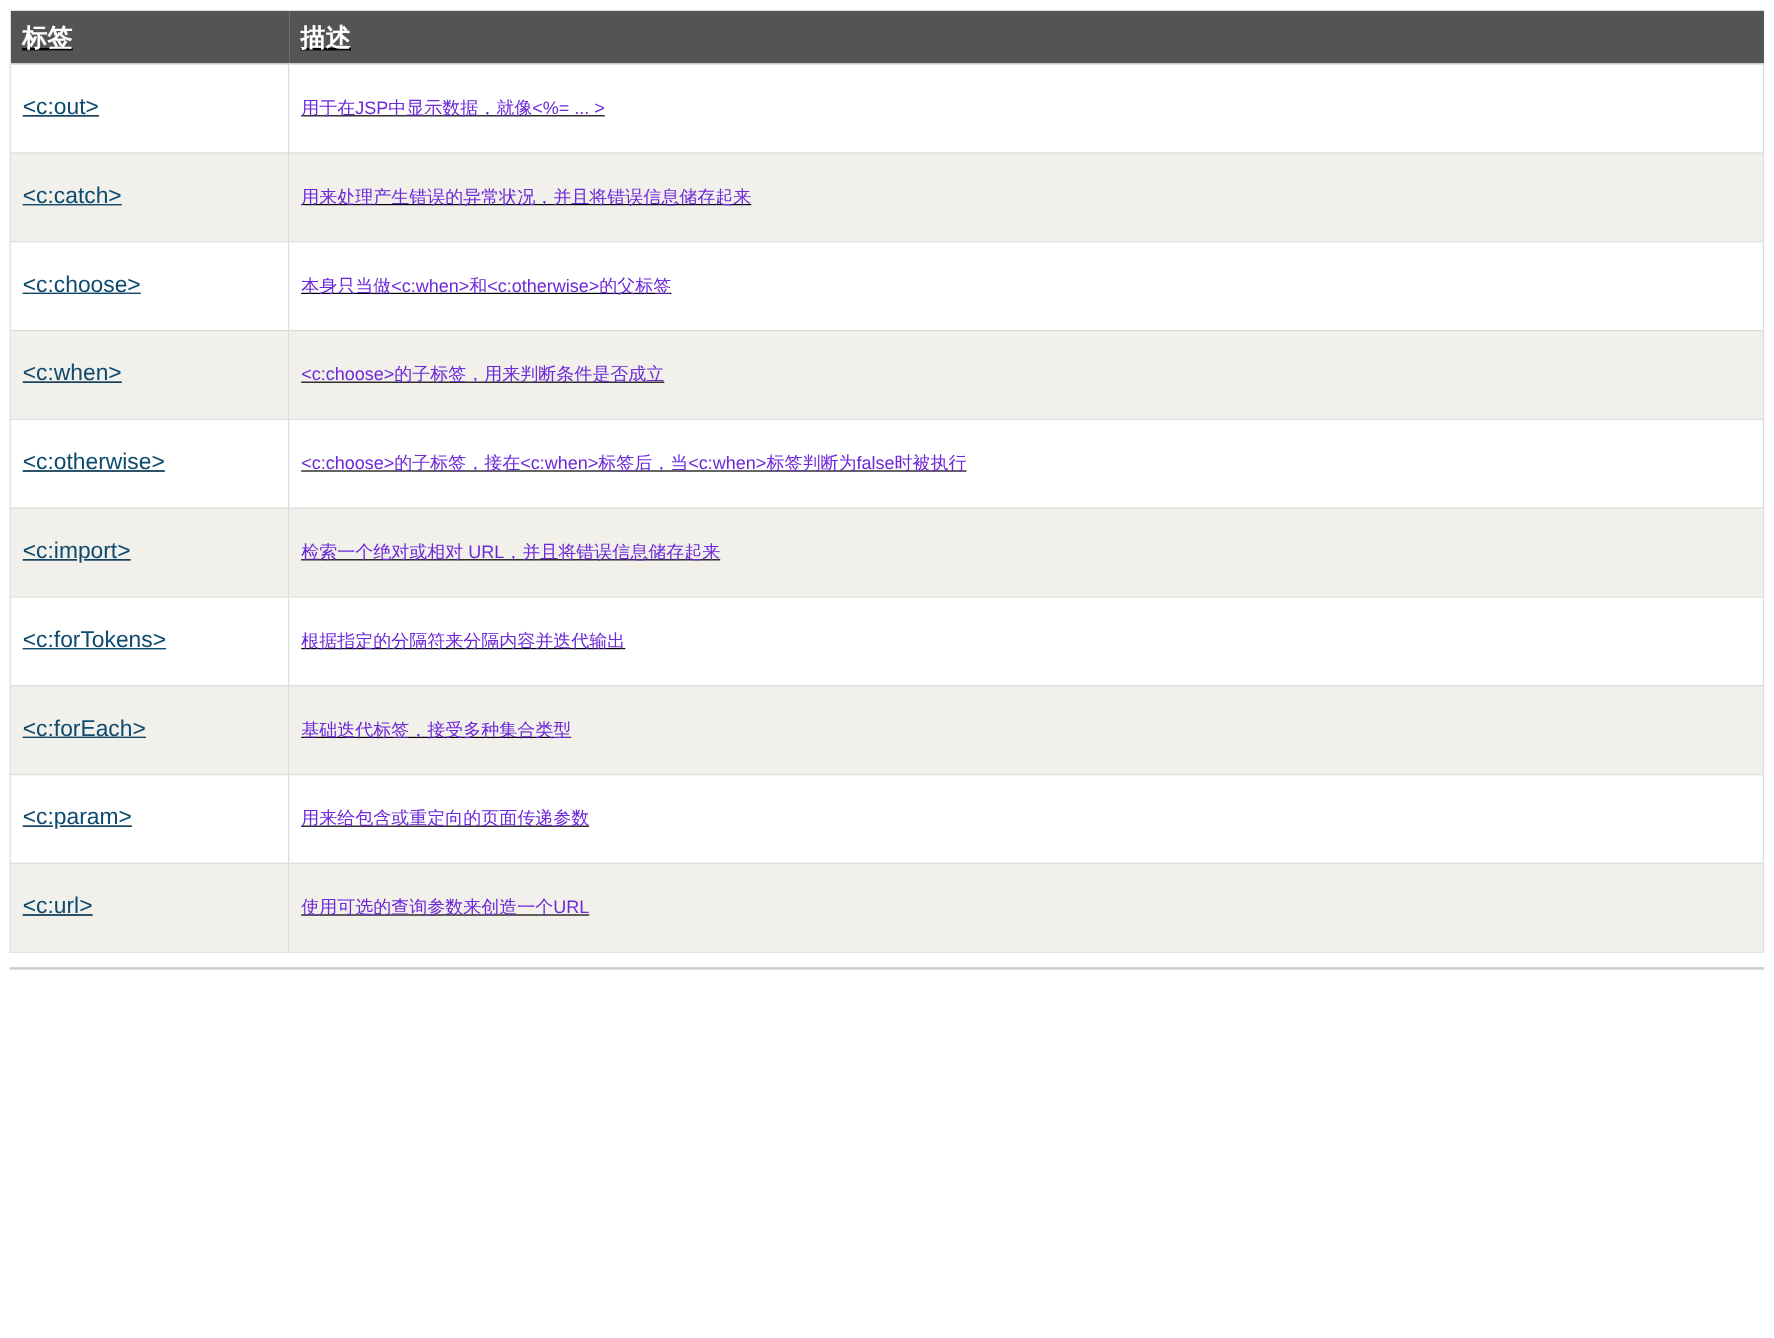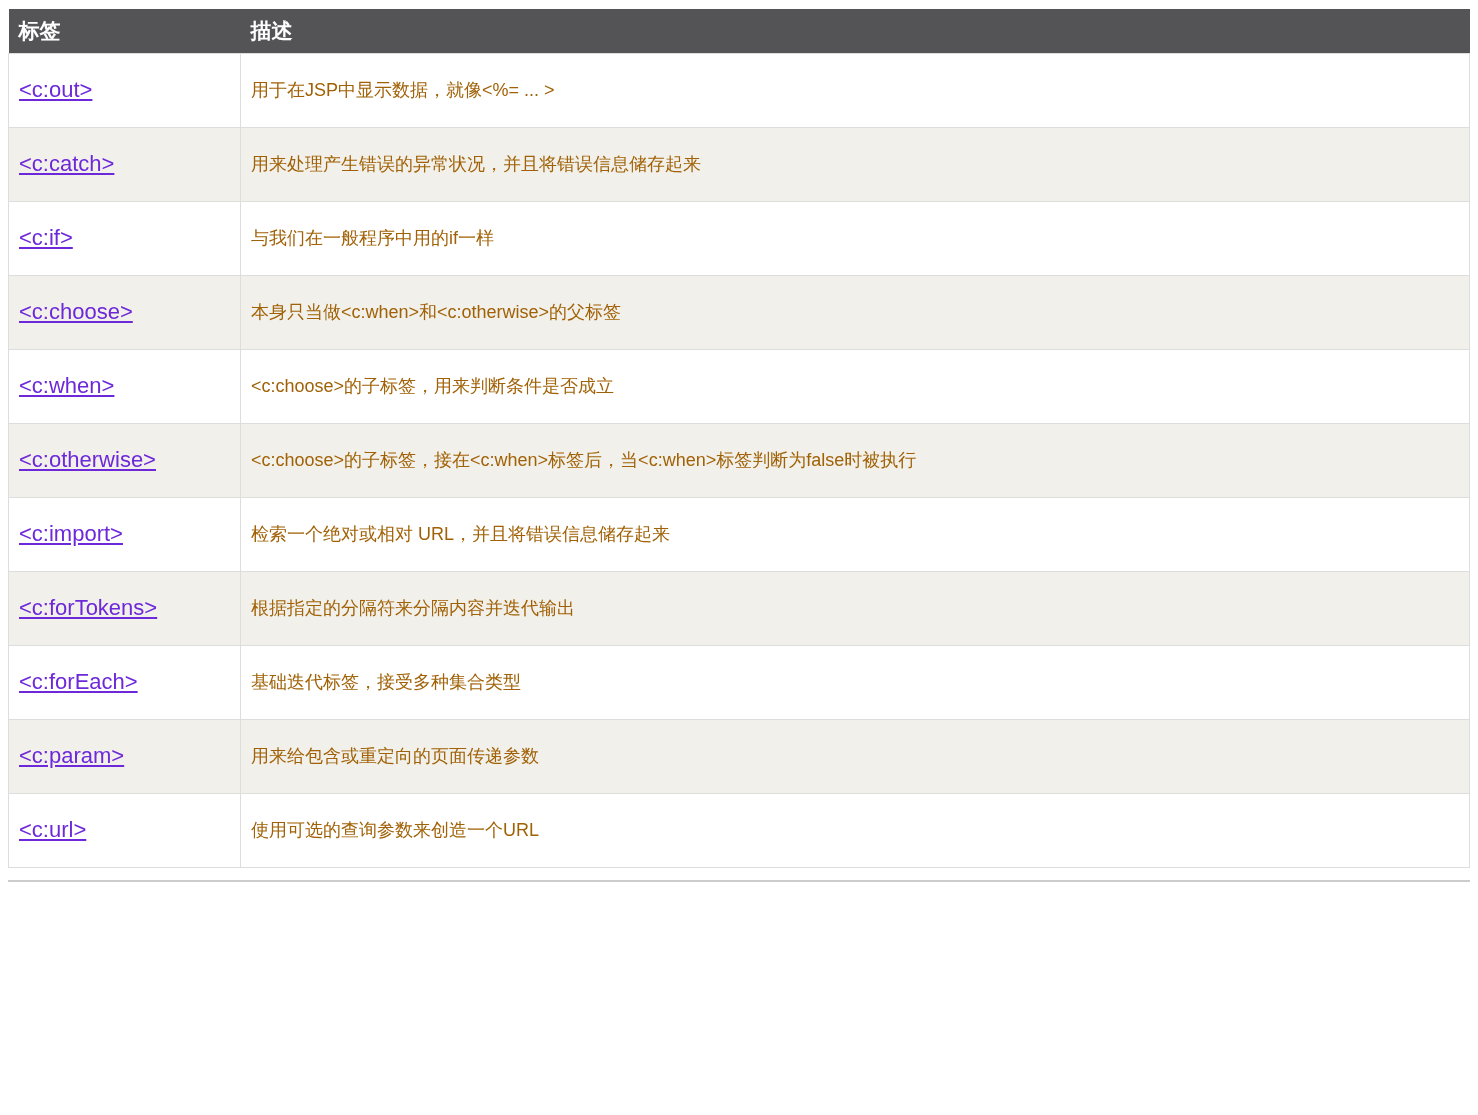--- a/index.html
+++ b/index.html
@@ -5,20 +5,21 @@
   * { margin: 0; padding: 0; box-sizing: border-box; }
   html, body {
     background: #ffffff;
     font-family: "Liberation Sans", "DejaVu Sans", sans-serif;
   }
   .page {
     width: 1478px;
     height: 1115px;
     padding: 9px 8px 0 8px;
     overflow: hidden;
+    text-decoration: underline;
   }
   table.ref-table {
     width: 1462px;
     border-collapse: collapse;
     table-layout: fixed;
   }
   table.ref-table th {
     background: #545456;
     color: #ffffff;
     font-weight: bold;
@@ -33,26 +34,26 @@
     height: 74px;
     padding: 0 10px 0 10px;
     vertical-align: middle;
     font-size: 19px;
     color: #000000;
     border: 1px solid #dddddd;
   }
   table.ref-table tbody tr:nth-child(even) td { background: #f2f0eb; }
   table.ref-table tbody tr:nth-child(odd)  td { background: #ffffff; }
   a.tag-link {
-    color: #6d28d9;
+    color: #0c4a6e;
     text-decoration: underline;
-    font-size: 22px;
+    font-size: 19px;
     cursor: pointer;
   }
-  .desc-text { font-size: 18px; color: #a16207; }
+  .desc-text { font-size: 15px; color: #6d28d9; }
   hr.bottom-rule {
     border: none;
     border-top: 2px solid #cccccc;
     margin: 12px 0 0 0;
     width: 1462px;
   }
 </style>
 </head>
 <body>
 
@@ -83,28 +84,20 @@
 
   <tr>
     <td>
       <a class="tag-link">&lt;c:catch&gt;</a>
     </td>
     <td>
       <span class="desc-text">用来处理产生错误的异常状况，并且将错误信息储存起来</span>
     </td>
   </tr>
 
-  <tr>
-    <td>
-      <a class="tag-link">&lt;c:if&gt;</a>
-    </td>
-    <td>
-      <span class="desc-text">与我们在一般程序中用的if一样</span>
-    </td>
-  </tr>
 
   <tr>
     <td>
       <a class="tag-link">&lt;c:choose&gt;</a>
     </td>
     <td>
       <span class="desc-text">本身只当做&lt;c:when&gt;和&lt;c:otherwise&gt;的父标签</span>
     </td>
   </tr>
 

